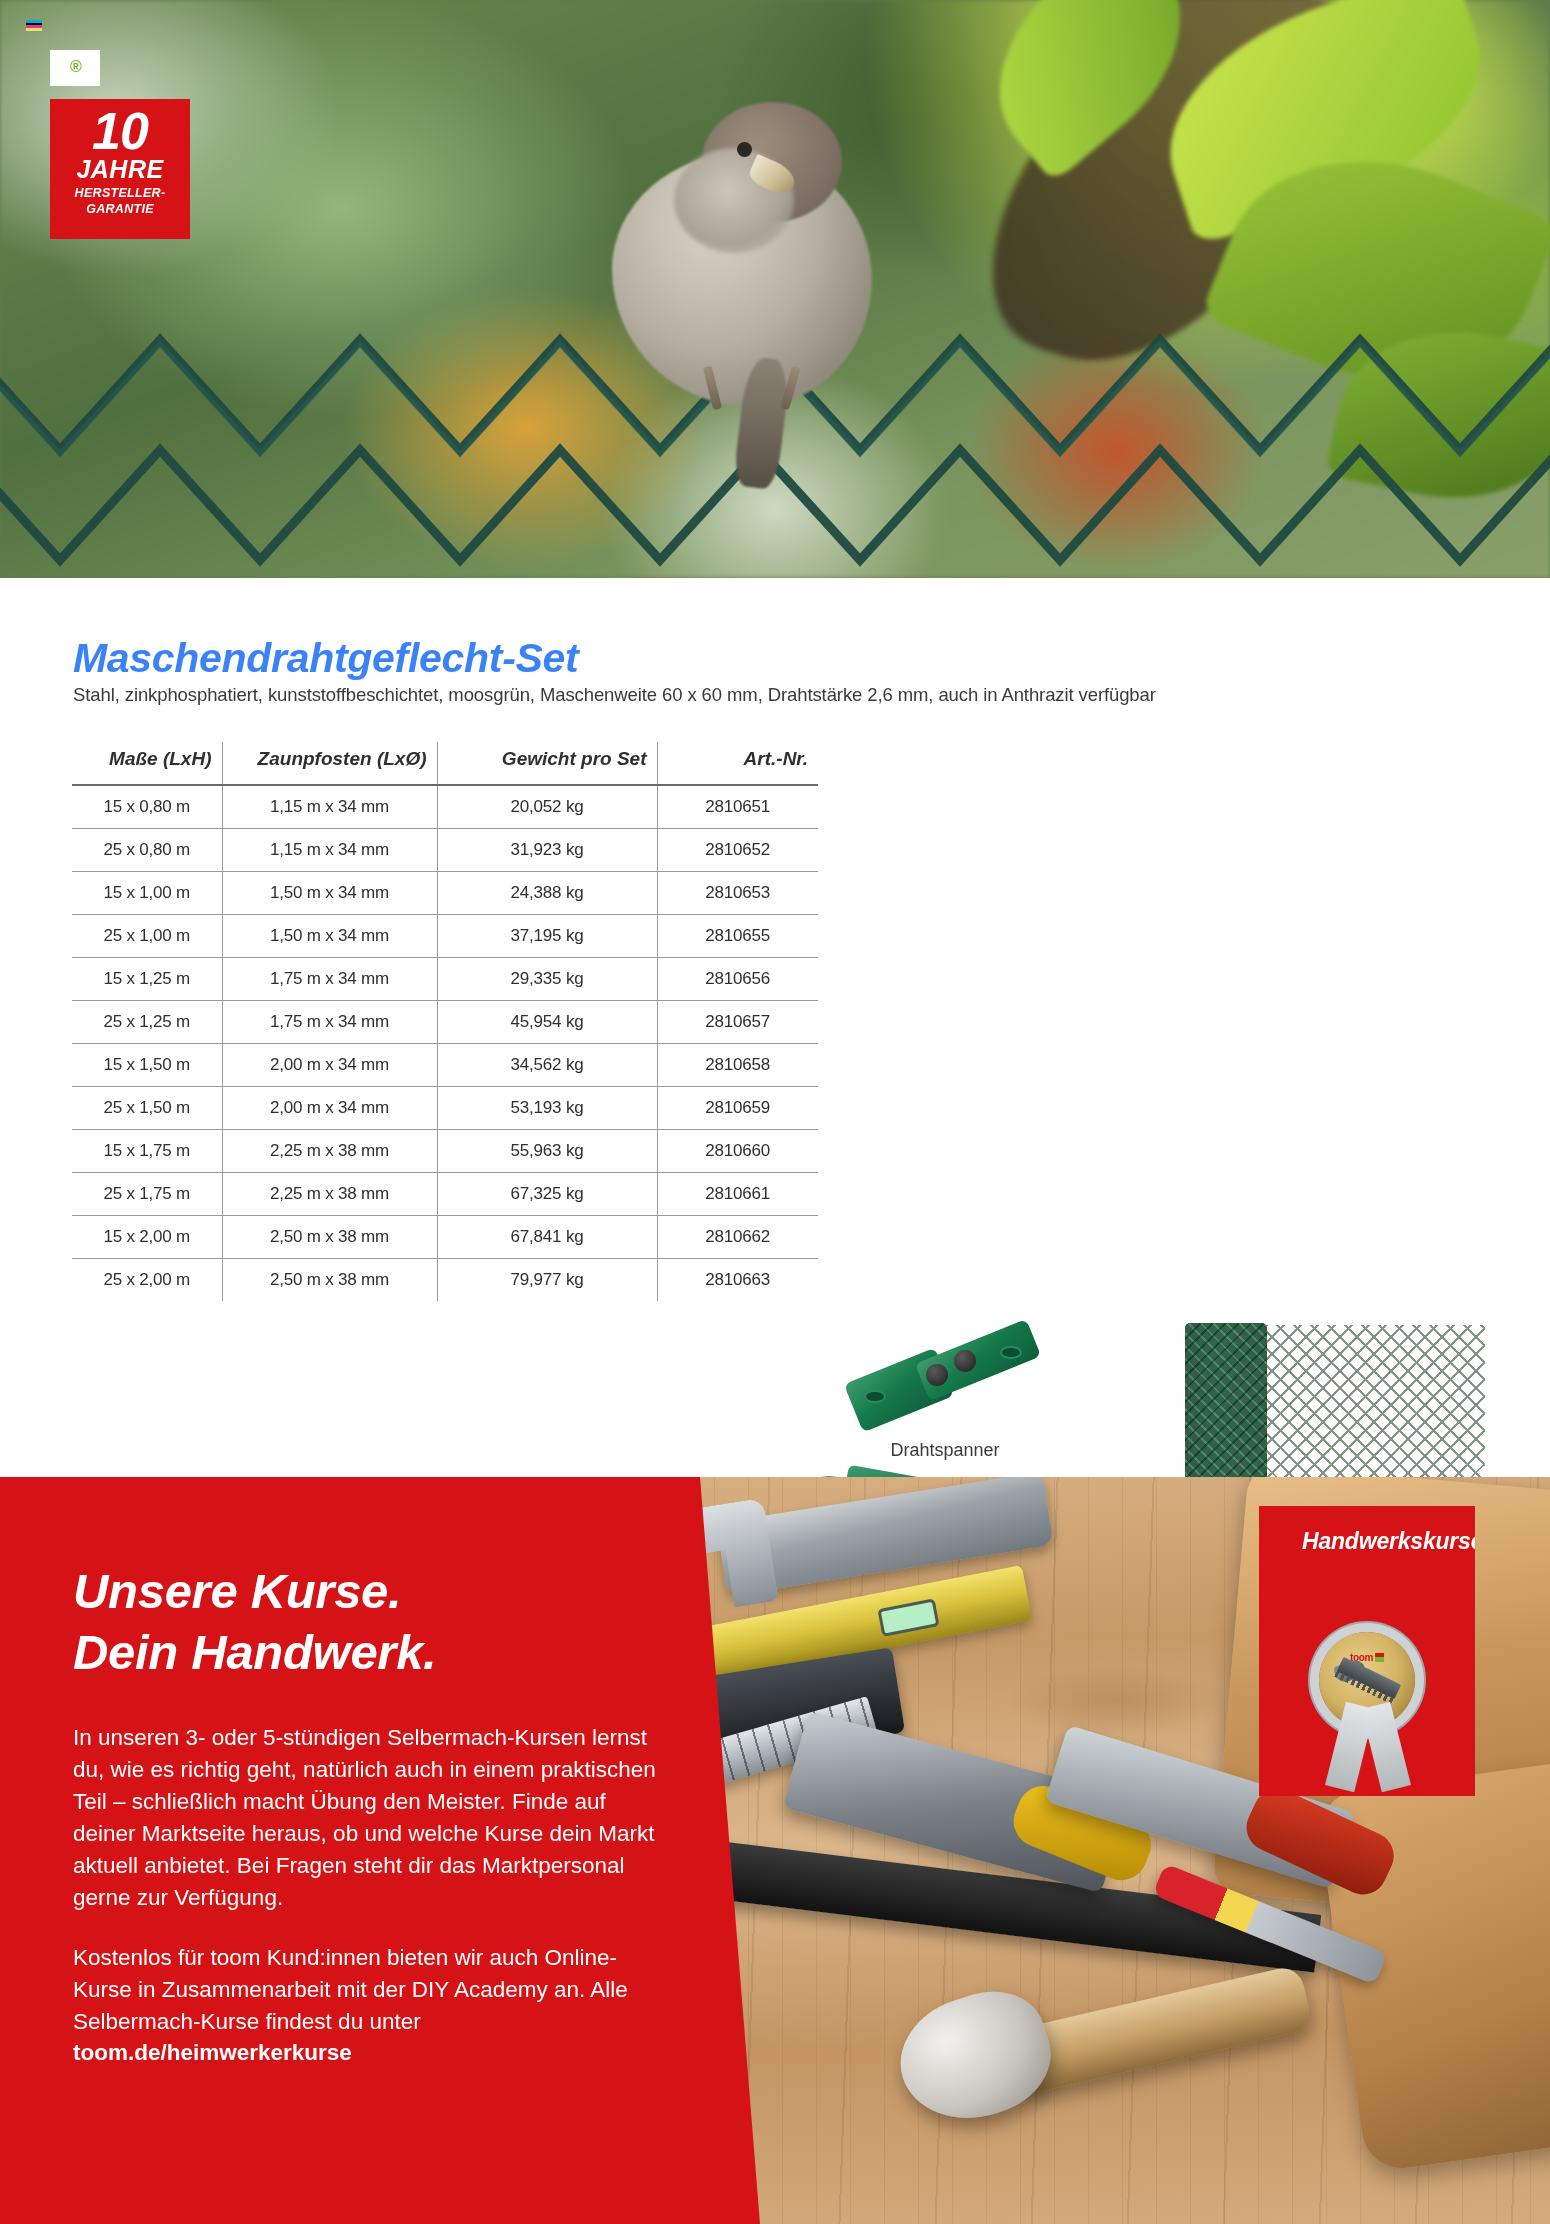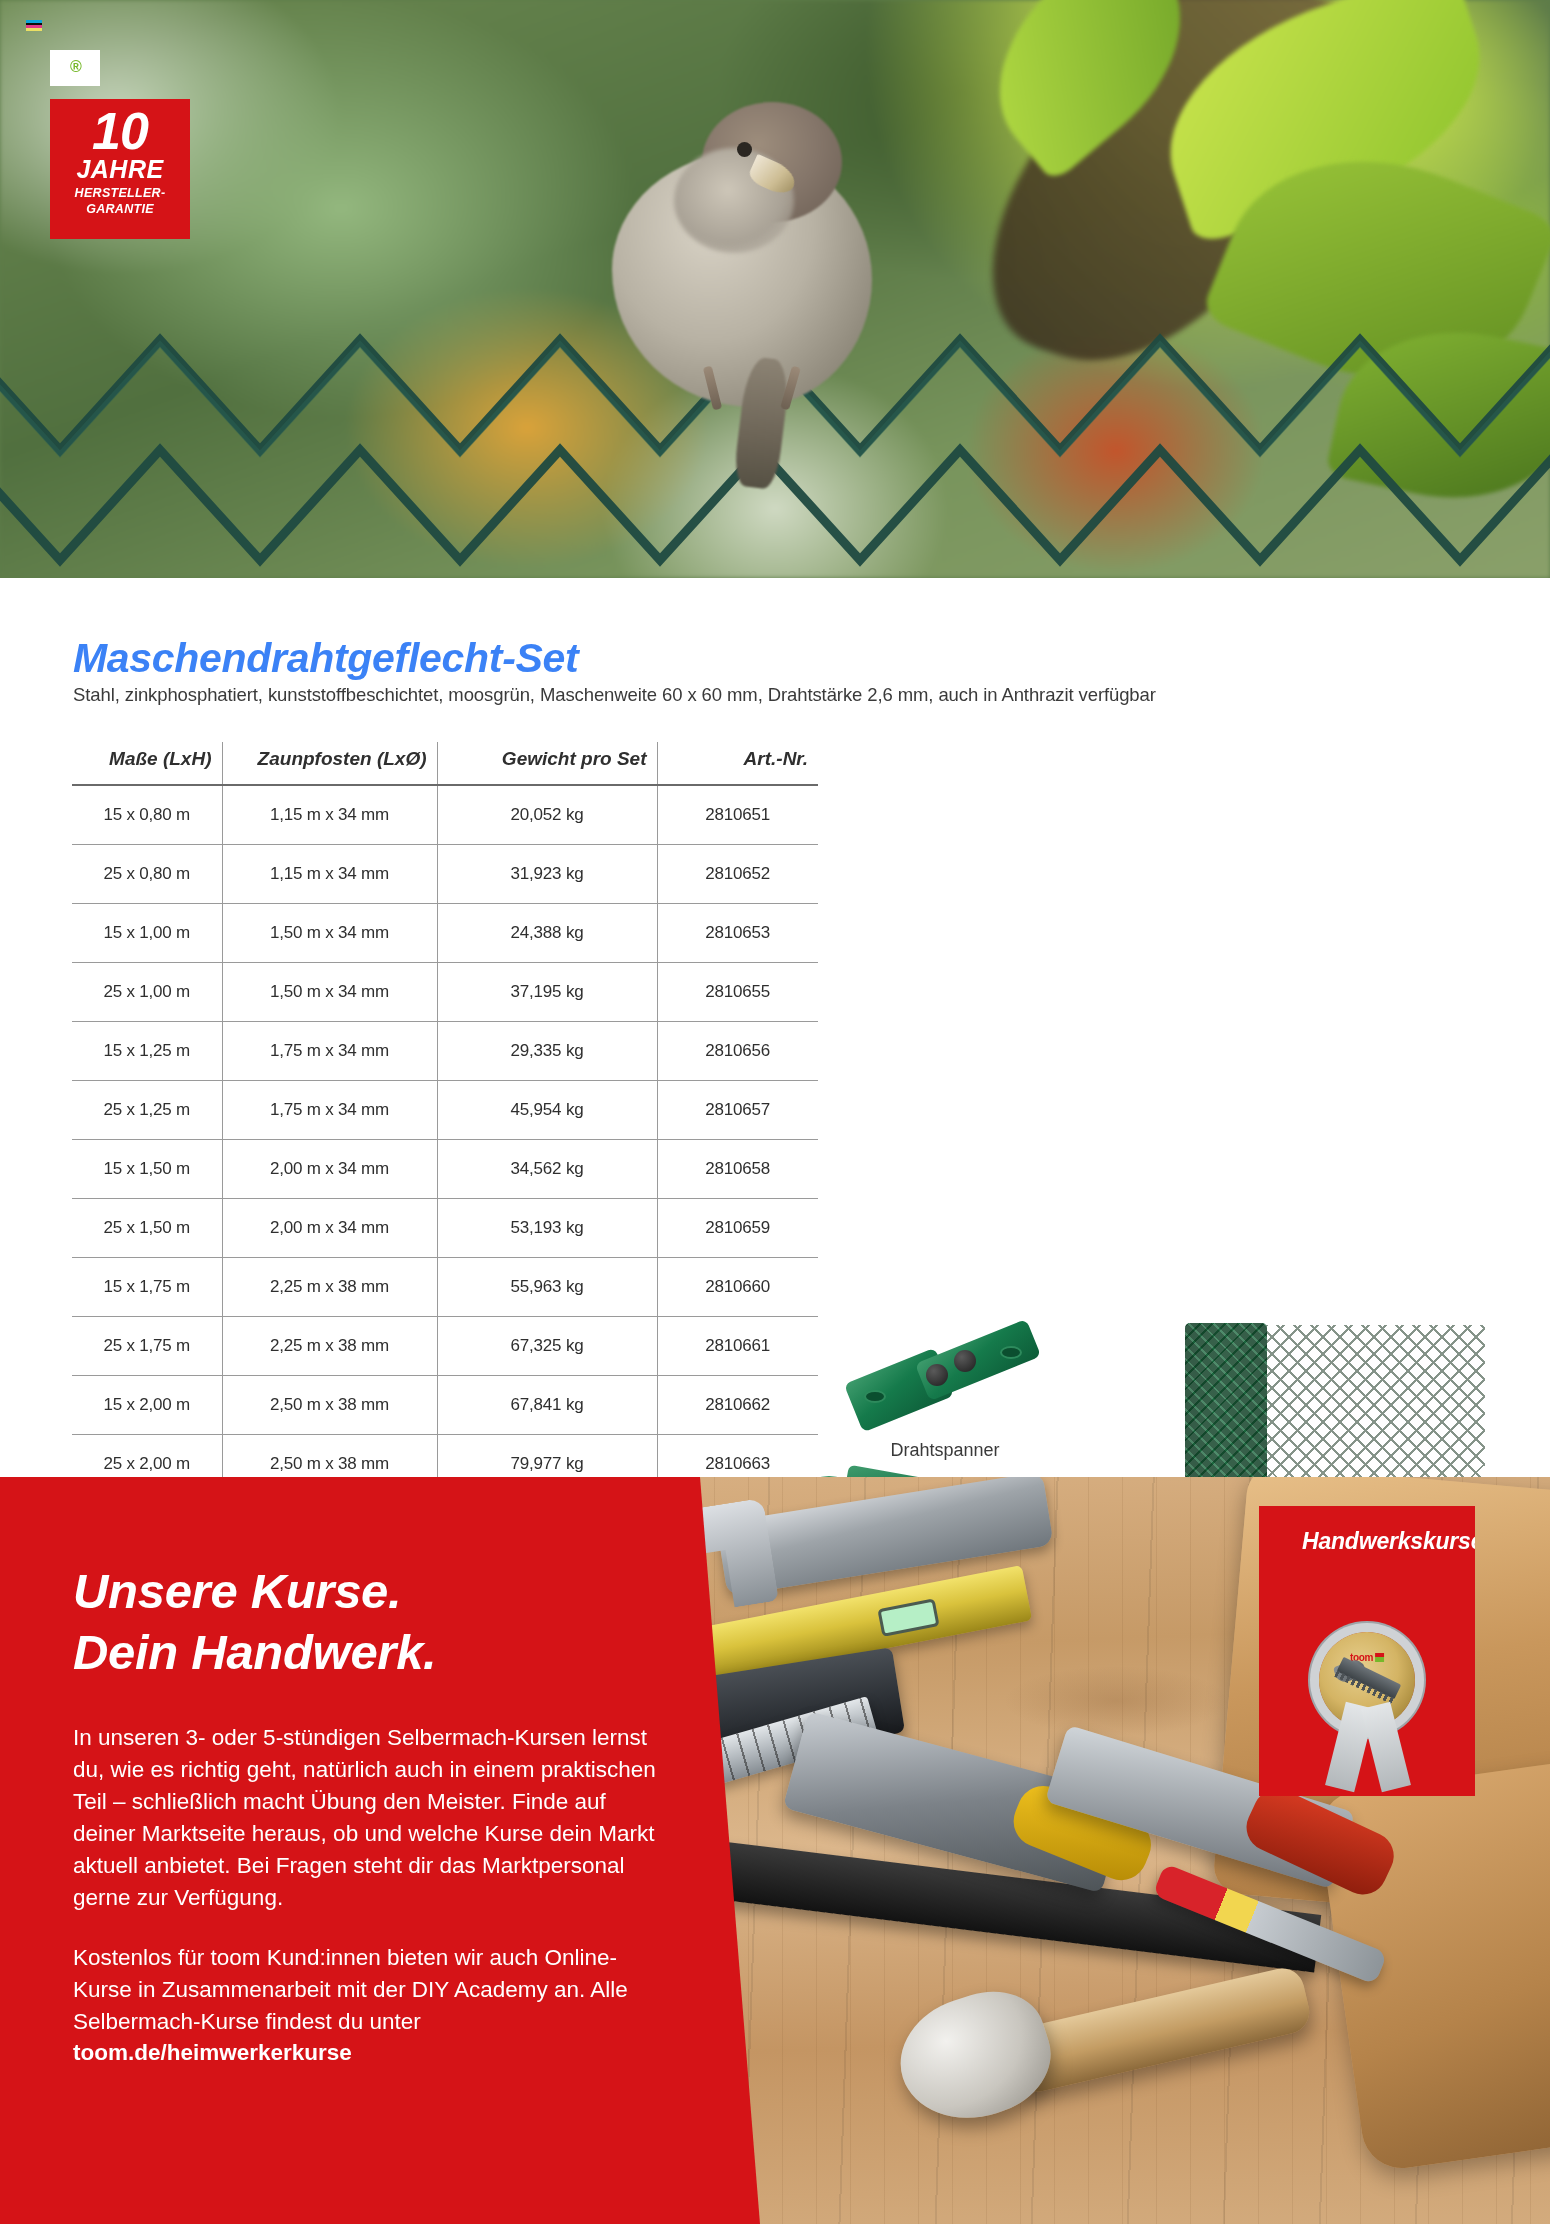--- a/index.html
+++ b/index.html
@@ -189,21 +189,21 @@
   }
   .spec-table th {
     font-size: 19px; font-weight: bold; font-style: italic;
     text-align: right;
     padding: 6px 10px 14px 10px;
     border-bottom: 2.2px solid #6a6a6a;
     white-space: nowrap;
   }
   .spec-table td {
     text-align: center;
-    padding: 19px 10px;
+    padding: 11px 10px;
     border-bottom: 1.6px solid #9a9a9a;
     white-space: nowrap;
     letter-spacing: -.2px;
   }
   .spec-table th + th, .spec-table td + td { border-left: 1.6px solid #9a9a9a; }
   .spec-table tr:last-child td { border-bottom: none; }
   .spec-table col.c0 { width: 150px; }
   .spec-table col.c1 { width: 215px; }
   .spec-table col.c2 { width: 220px; }
   .spec-table col.c3 { width: 161px; }

